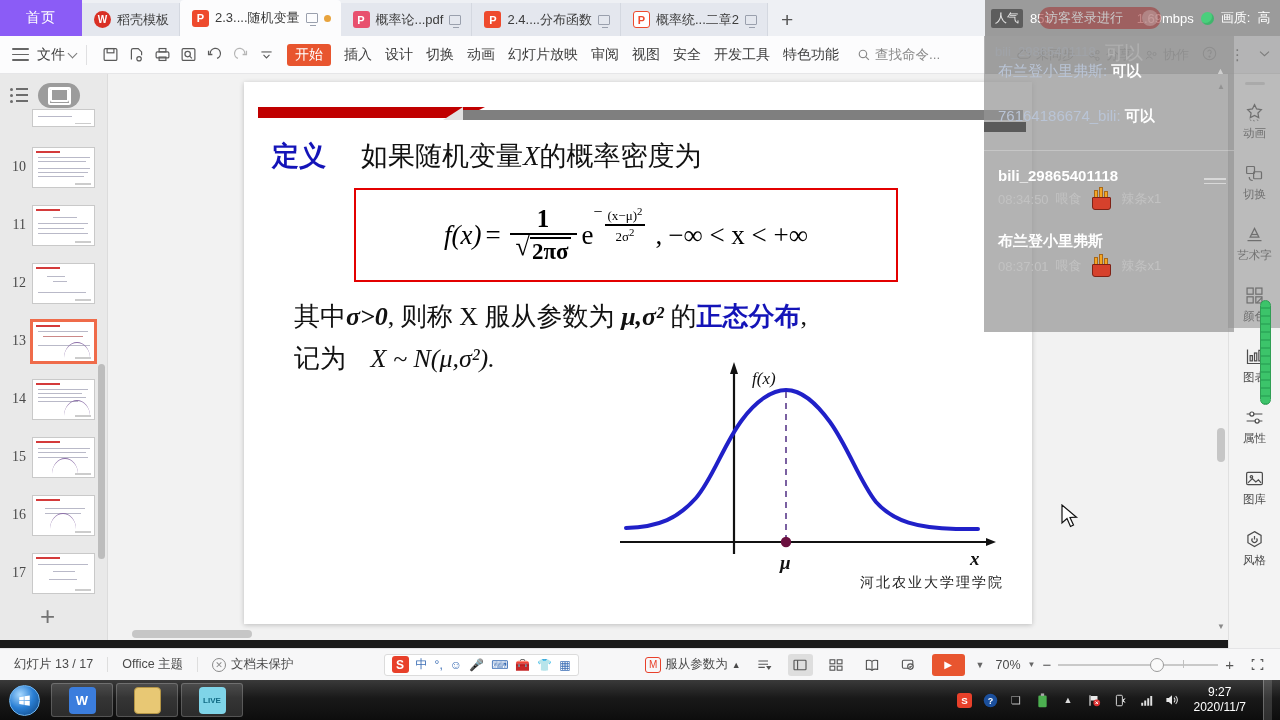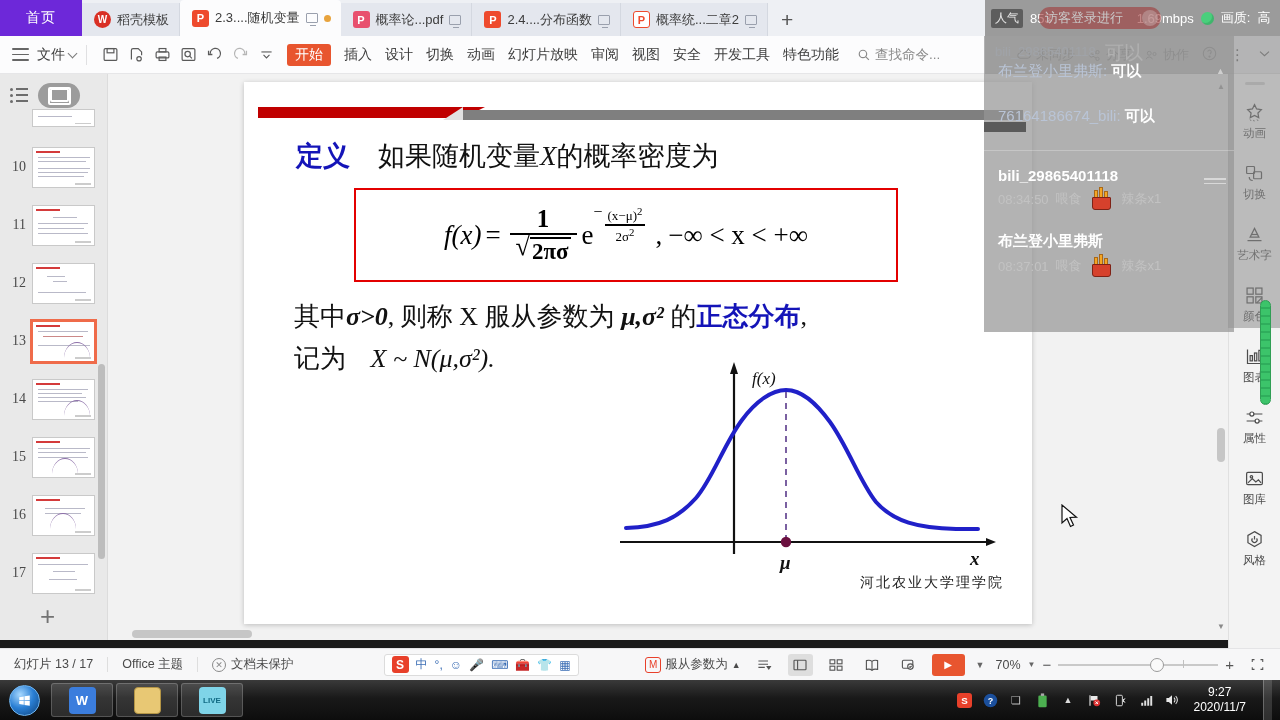--- a/index.html
+++ b/index.html
@@ -11,21 +11,21 @@
   }
   #app { position: relative; width: 1280px; height: 720px; }
 
   
   .tabbar {
     position: absolute; left: 0; top: 0; width: 1280px; height: 36px;
     background: #eef0f4;
     display: flex; align-items: flex-end;
   }
   .home-tab {
-    width: 82px; height: 36px; background: #6d28d9; color: #fff;
+    width: 82px; height: 36px; background: #8b5cf6; color: #fff;
     display: flex; align-items: center; justify-content: center;
     font-size: 14px; letter-spacing: 1px;
   }
   .tab {
     height: 33px; display: flex; align-items: center; gap: 6px;
     padding: 0 10px 0 12px; font-size: 13px; color: #3c3c3c;
     background: #e4e7ee; border-right: 1px solid #d4d8e0;
     position: relative; white-space: nowrap;
   }
   .tab.active { background: #fcfcfd; height: 36px; border-right: none;
@@ -150,21 +150,21 @@
   .banner-red::after { content:""; position:absolute; right:-22px; top:0;
                 width: 0; height: 0; border-left: 22px solid #c00000;
                 border-bottom: 11px solid transparent; }
   .banner-gray { position: absolute; left: 219px; top: 28px; width: 560px; height: 10px;
                 background: #7f7f7f; }
   .banner-gray::before { content:""; position:absolute; left:-20px; top:-3px;
                 width: 0; height: 0; border-right: 20px solid #e2e2e2;
                 border-top: 13px solid transparent; }
   .slide-body { position: absolute; left: 0; right: 0; top: 46px; bottom: 30px; }
 
-  .def-line { display: flex; align-items: baseline; gap: 28px; padding-left: 52px; padding-top: 10px; }
+  .def-line { display: flex; align-items: baseline; gap: 35px; padding-left: 28px; padding-top: 10px; }
   .def-kw { font-family: "Liberation Serif", serif; font-weight: bold; font-size: 27px; color: #1414b8; }
   .def-tx { font-family: "Liberation Serif", serif; font-size: 27px; color: #111; }
   .def-tx i { font-style: italic; }
 
   .formula-box {
     margin: 14px 0 0 110px; width: 544px; height: 94px; border: 2.5px solid #e30000;
     display: flex; align-items: center; justify-content: center;
     font-family: "Liberation Serif", serif; color: #000;
   }
   .fml { display: flex; align-items: center; font-size: 27px; }

